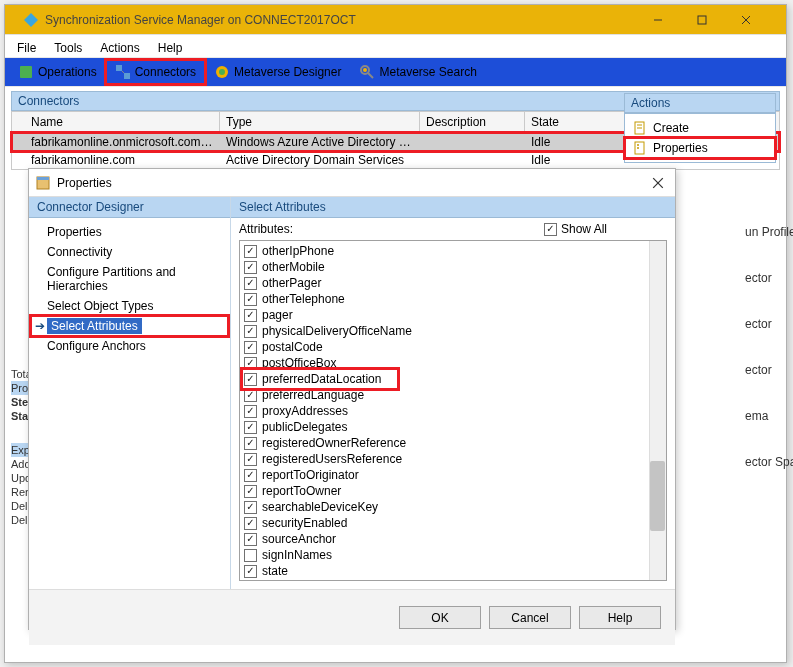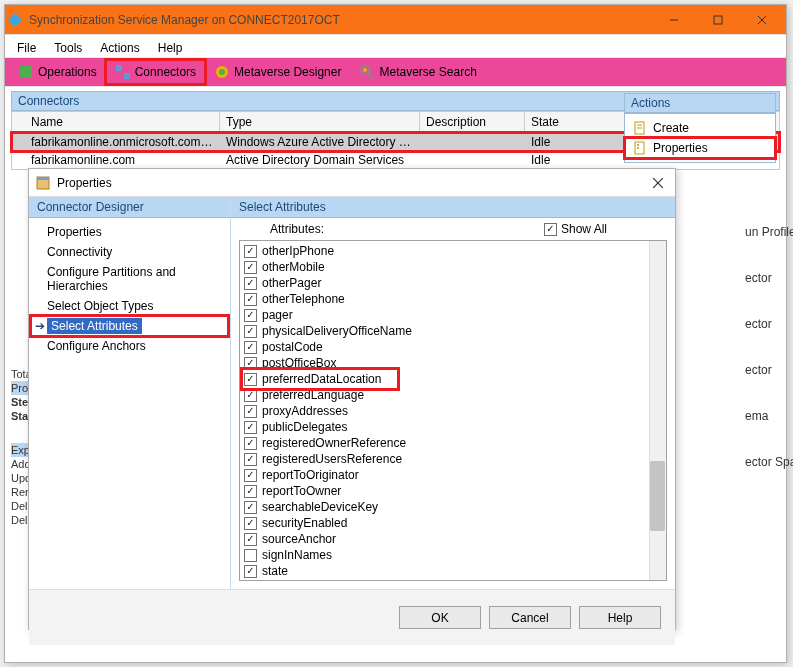--- a/index.html
+++ b/index.html
@@ -1,31 +1,31 @@
 <!DOCTYPE html>
 <html><head>
 <meta charset="utf-8">
 <style>
 * { box-sizing: border-box; margin: 0; padding: 0; }
 body { font-family: "Segoe UI", Tahoma, sans-serif; font-size: 12px; background: #f0f0f0; width: 793px; height: 667px; overflow: hidden; position: relative; }
 
 .window { position: absolute; background: #fff; border: 1px solid #b0b0b0; box-shadow: 2px 2px 8px rgba(0,0,0,0.2); }
 .main-window { left: 4px; top: 4px; width: 783px; height: 659px; }
 
-.titlebar { height: 30px; display: flex; align-items: center; padding: 0 2px; background: #f97316; border-bottom: 1px solid #e0e0e0; }
+.titlebar { height: 30px; display: flex; align-items: center; padding: 0 18px; background: #eab308; border-bottom: 1px solid #e0e0e0; }
 .title-icon { width: 16px; height: 16px; margin-right: 6px; }
 .titlebar-text { flex: 1; font-size: 12px; color: #444; }
 .win-controls { display: flex; }
 .win-btn { width: 44px; height: 28px; display: flex; align-items: center; justify-content: center; color: #666; font-size: 11px; }
 .win-btn svg { width: 10px; height: 10px; }
 
 .menubar { height: 22px; display: flex; align-items: flex-end; padding: 0 4px; gap:2px; background: #fff; }
 .menu-item { padding: 2px 8px; }
 
-.toolbar { height: 30px; display: flex; align-items: center; padding: 2px 4px; background: #ec4899; border-top: 1px solid #e8e8e8; border-bottom: 1px solid #e8e8e8; }
+.toolbar { height: 30px; display: flex; align-items: center; padding: 2px 4px; background: #1d4ed8; border-top: 1px solid #e8e8e8; border-bottom: 1px solid #e8e8e8; }
 .tool-btn { display: flex; align-items: center; padding: 3px 8px; gap: 4px; border: 1px solid transparent; }
 .tool-icon { width: 16px; height: 16px; }
 
 .highlight { outline: 3px solid #ed1c24; outline-offset: -1px; }
 
 .content-area { position: relative; }
 .panel-head { background: #b9d6f2; color: #184a7d; padding: 2px 6px; font-size: 12px; border: 1px solid #9bbad6; }
 
 .connectors-panel { margin: 4px 6px 0 6px; }
 .grid-header { display: flex; background: #f5f5f5; border: 1px solid #cacaca; }
@@ -56,21 +56,21 @@
 .dlg-body { display: flex; height: 392px; }
 .left-pane { width: 202px; border-right: 1px solid #c7d8e8; }
 .right-pane { flex: 1; display: flex; flex-direction: column; }
 .sec-head { background: #b9d6f2; color: #184a7d; padding: 3px 8px; border-bottom: 1px solid #9bbad6; }
 .left-list { padding: 4px 0; }
 .left-item { padding: 3px 10px 3px 18px; position: relative; }
 .left-item.selected { background: #316ac5; color: #fff; display: inline-block; margin-left: 18px; padding: 1px 4px; }
 .left-item-wrap { padding: 2px 0 2px 0; display:flex; align-items:center;}
 .arrow-icon { position:absolute; left:2px; top:4px; color:#184a7d;}
 
-.attr-top { padding: 4px 8px; display: flex; align-items: flex-start; gap: 40px; margin-left: 31px; }
+.attr-top { padding: 4px 8px; display: flex; align-items: flex-start; gap: 40px; }
 .show-all { display: flex; align-items: center; gap: 4px; margin-left:auto; margin-right:60px;}
 .chk { width: 13px; height: 13px; border: 1px solid #707070; background: #fff; display: inline-flex; align-items:center; justify-content:center; }
 .chk.checked::after { content: "✓"; font-size: 10px; color: #222; line-height: 1; }
 
 .attr-list { flex: 1; margin: 0 8px 8px 8px; border: 1px solid #a0a0a0; background: #fff; overflow: hidden; position: relative; }
 .attr-scroll { position:absolute; inset:0 17px 0 0; overflow:hidden; padding:2px;}
 .attr-row { display: flex; align-items: center; gap: 5px; padding: 0 2px; height: 16px; font-size: 12px; }
 .scrollbar { position:absolute; right:0; top:0; bottom:0; width:17px; background:#f0f0f0; border-left:1px solid #ddd;}
 .scroll-thumb { position:absolute; right:1px; width:15px; background:#c4c4c4; border-radius:2px;}
 

